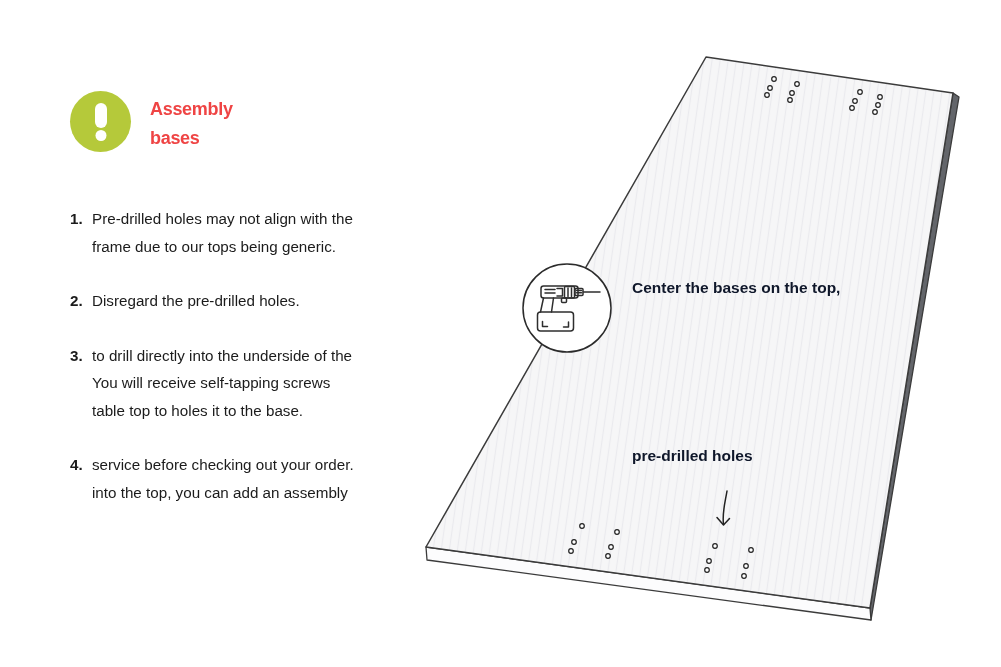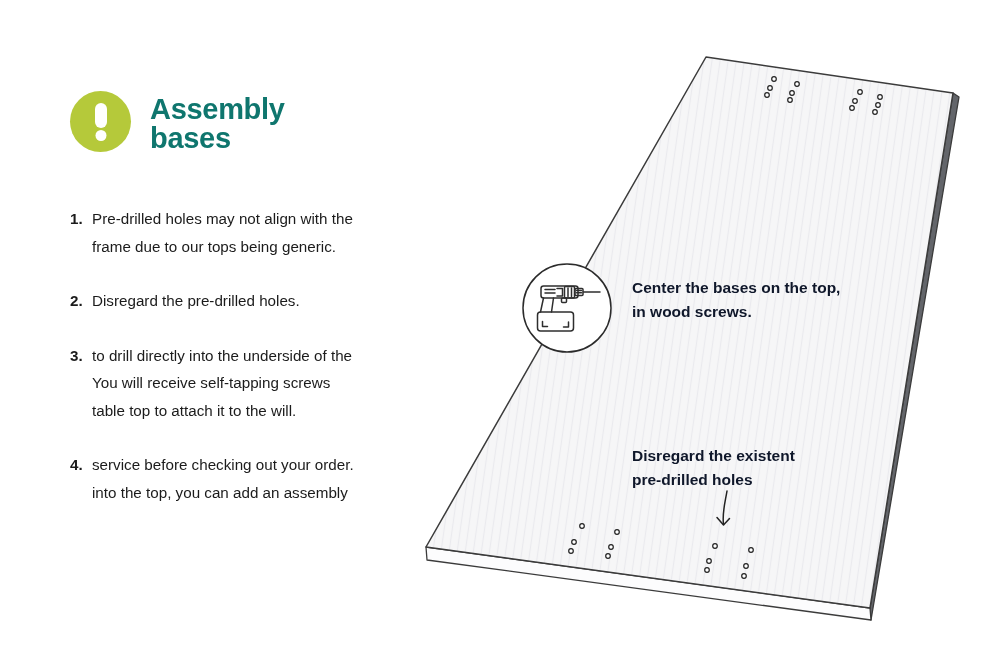--- a/index.html
+++ b/index.html
@@ -17,21 +17,21 @@
   .badge .bar{
     position:absolute;left:50%;transform:translateX(-50%);
     top:12px;width:12px;height:25px;border-radius:6px;background:#ffffff;
   }
   .badge .dot{
     position:absolute;left:50%;transform:translateX(-50%);
     bottom:11px;width:11px;height:11px;border-radius:50%;background:#ffffff;
   }
   .title{
     left:150px;top:95px;position:absolute;
-    font-size:29px;font-weight:800;line-height:29px;letter-spacing:-0.3px;color:#0f766e;
+    font-size:18px;font-weight:800;line-height:29px;letter-spacing:-0.3px;color:#ef4444;
   }
 
   
   .notes{left:70px;top:205px;width:340px;position:absolute;font-size:15.2px;line-height:27.5px;}
   .note{display:flex;margin-bottom:27px;}
   .note:last-child{margin-bottom:0;}
   .note .num{flex:none;width:22px;font-weight:700;}
   .note .line{display:block;}
   .u{text-underline-offset:3.5px;text-decoration-thickness:1.2px;}
 
@@ -146,35 +146,33 @@
     <span class="body">
       <span class="line"><span>Disregard the pre-drilled holes.</span></span>
     </span>
   </div>
 
   <div class="note">
     <span class="num">3.</span>
     <span class="body">
       <span class="line"><span class="u">to drill directly</span><span> into the underside of the</span></span>
       <span class="line"><span>You will receive self-tapping screws</span></span>
-      <span class="line"><span>table top to attach it to the will.</span></span>
+      <span class="line"><span>table top to holes it to the base.</span></span>
     </span>
   </div>
 
   <div class="note">
     <span class="num">4.</span>
     <span class="body">
       <span class="line"><span>service before checking out your order.</span></span>
       <span class="line"><span>into the top, you can add an assembly</span></span>
     </span>
   </div>
 
 </div>
 
 <div class="callout callout-drill">
   <div>Center the bases on the top,</div>
-  <div>in wood screws.</div>
 </div>
 
 <div class="callout callout-holes">
-  <div>Disregard the existent</div>
   <div>pre-drilled holes</div>
 </div>
 
 </body></html>

